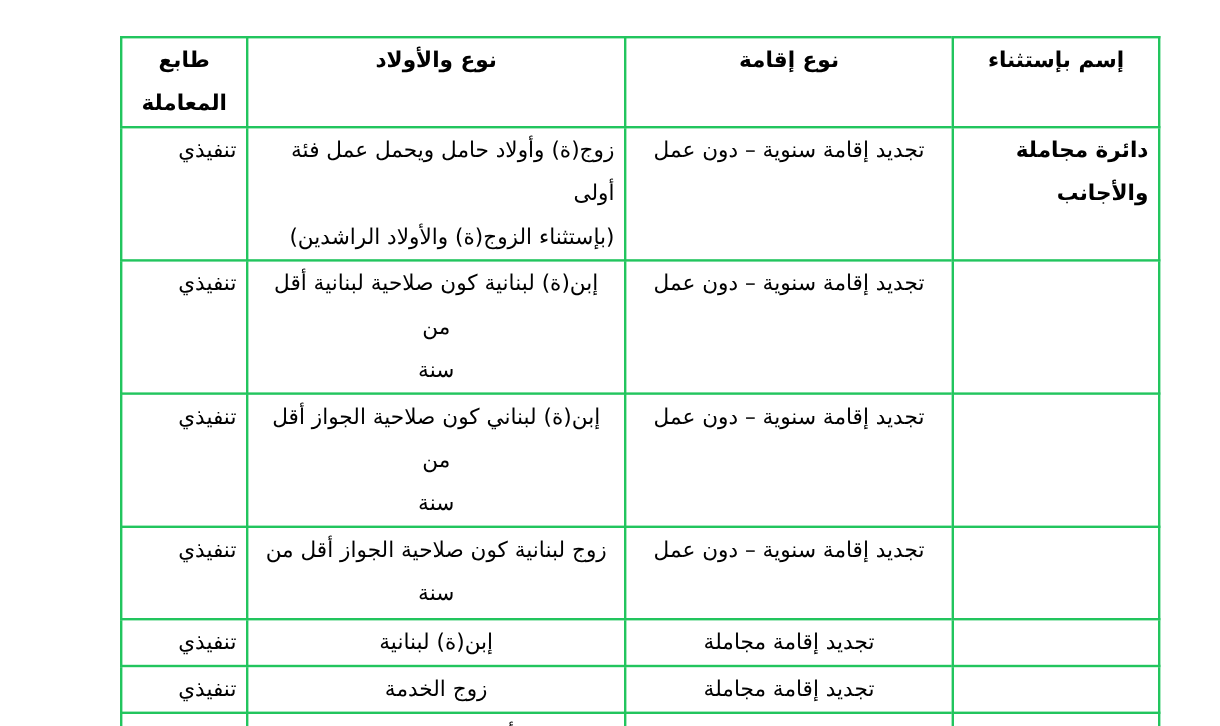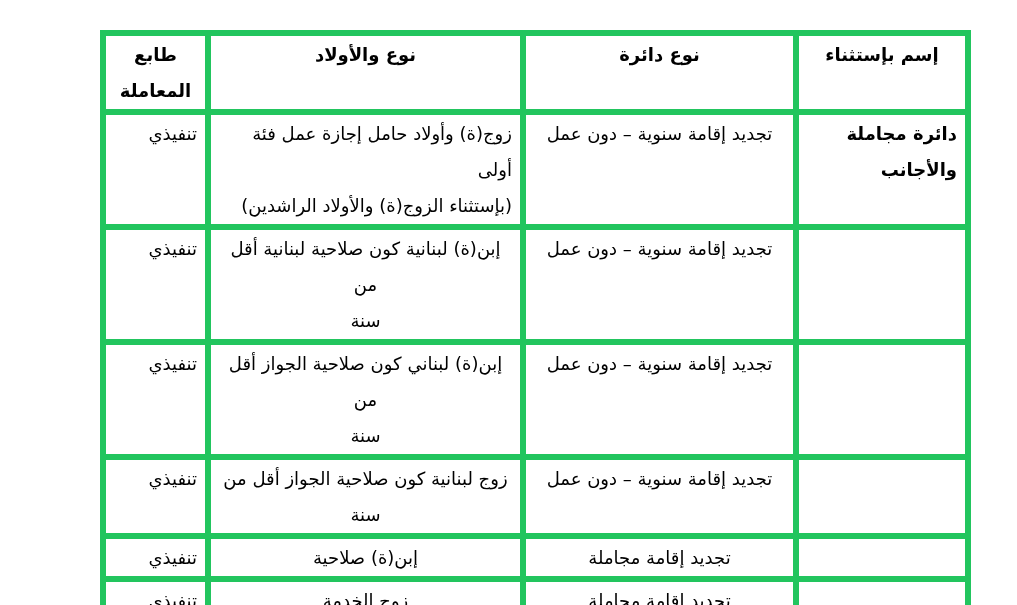--- a/index.html
+++ b/index.html
@@ -17,21 +17,21 @@
   }
   table.doc-table {
     position: absolute;
     left: 100px; top: 30px;
     width: 865px;
     border-collapse: collapse;
     table-layout: fixed;
     direction: rtl;
   }
   .doc-table td, .doc-table th {
-    border: 6px solid #22c55e;
+    border: 2px solid #22c55e;
     vertical-align: top;
     padding: 1px 8px 0 8px;
     font-size: 18px;
     line-height: 36px;
     white-space: pre-line;
     overflow: hidden;
   }
   .doc-table th { font-weight: bold; text-align: center; }
   .al-c { text-align: right; }
   .al-r { text-align: center; }
@@ -53,28 +53,28 @@
   <table class="doc-table" dir="rtl">
     <colgroup>
       <col style="width:172px">
       <col style="width:273px">
       <col style="width:315px">
       <col style="width:105px">
     </colgroup>
     <tbody>
         <tr class="rh">
       <th>إسم بإستثناء</th>
-      <th>نوع دائرة</th>
+      <th>نوع إقامة</th>
       <th>نوع والأولاد</th>
       <th>طابع المعاملة</th>
     </tr>
     <tr class="r1">
       <td class="al-c bold">دائرة مجاملة والأجانب</td>
       <td class="al-r">تجديد إقامة سنوية – دون عمل</td>
-      <td class="al-c">زوج(ة) وأولاد حامل إجازة عمل فئة أولى
+      <td class="al-c">زوج(ة) وأولاد حامل ويحمل عمل فئة أولى
 (بإستثناء الزوج(ة) والأولاد الراشدين)</td>
       <td class="al-c">تنفيذي</td>
     </tr>
     <tr class="r2">
       <td class="al-c"></td>
       <td class="al-r">تجديد إقامة سنوية – دون عمل</td>
       <td class="al-r">إبن(ة) لبنانية كون صلاحية لبنانية أقل من
 سنة</td>
       <td class="al-c">تنفيذي</td>
     </tr>
@@ -88,21 +88,21 @@
     <tr class="r4">
       <td class="al-c"></td>
       <td class="al-r">تجديد إقامة سنوية – دون عمل</td>
       <td class="al-r">زوج لبنانية كون صلاحية الجواز أقل من
 سنة</td>
       <td class="al-c">تنفيذي</td>
     </tr>
     <tr class="r5">
       <td class="al-c"></td>
       <td class="al-r">تجديد إقامة مجاملة</td>
-      <td class="al-r">إبن(ة) صلاحية</td>
+      <td class="al-r">إبن(ة) لبنانية</td>
       <td class="al-c">تنفيذي</td>
     </tr>
     <tr class="r6">
       <td class="al-c"></td>
       <td class="al-r">تجديد إقامة مجاملة</td>
       <td class="al-r">زوج الخدمة</td>
       <td class="al-c">تنفيذي</td>
     </tr>
     <tr class="r7">
       <td class="al-c"></td>

